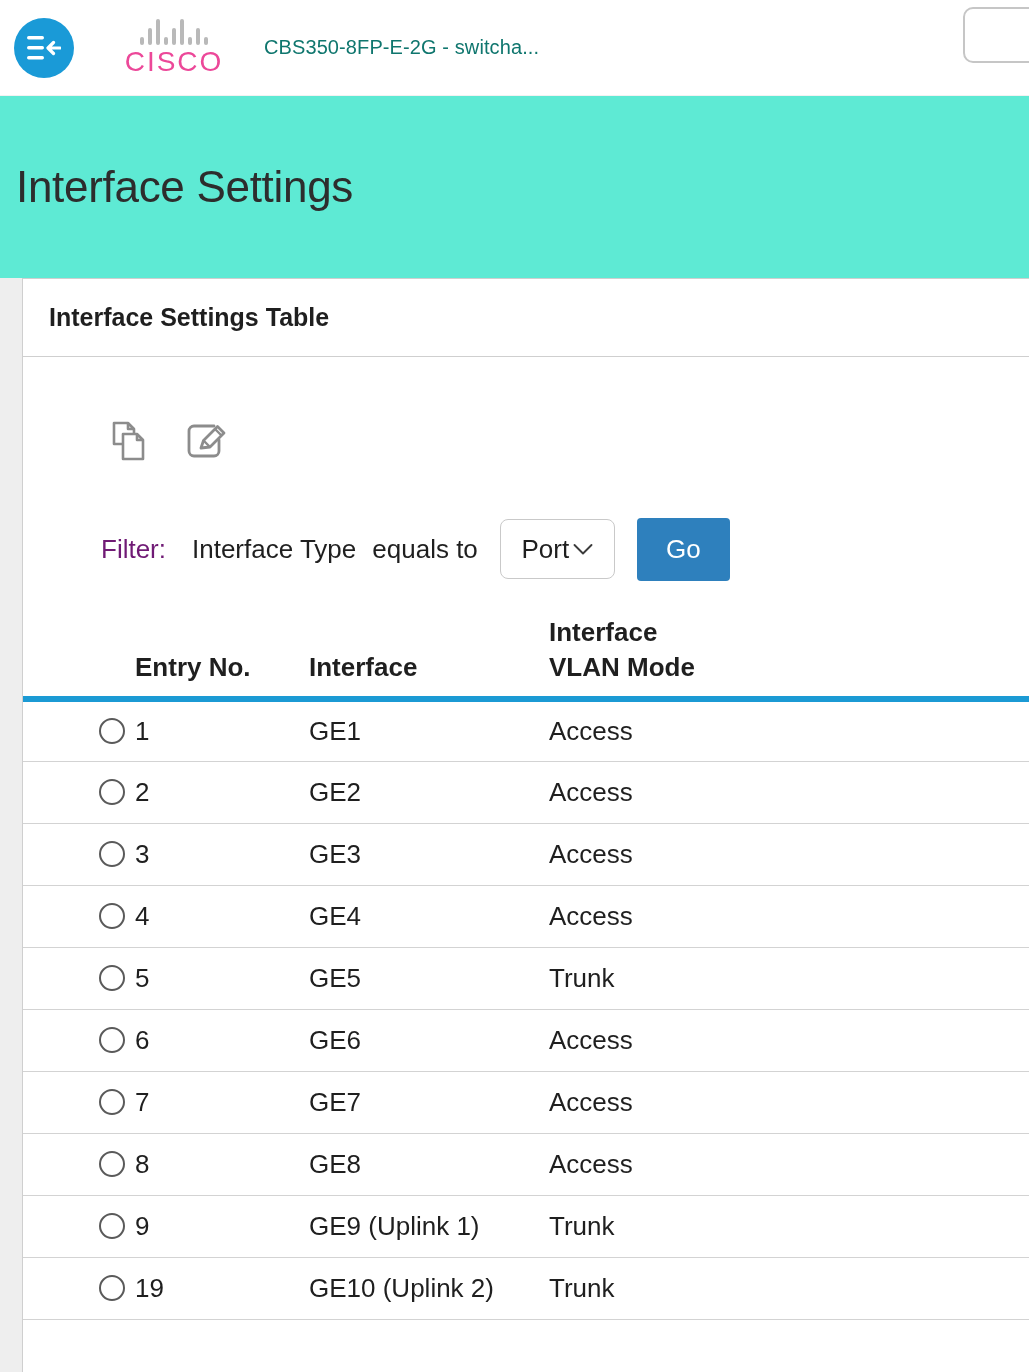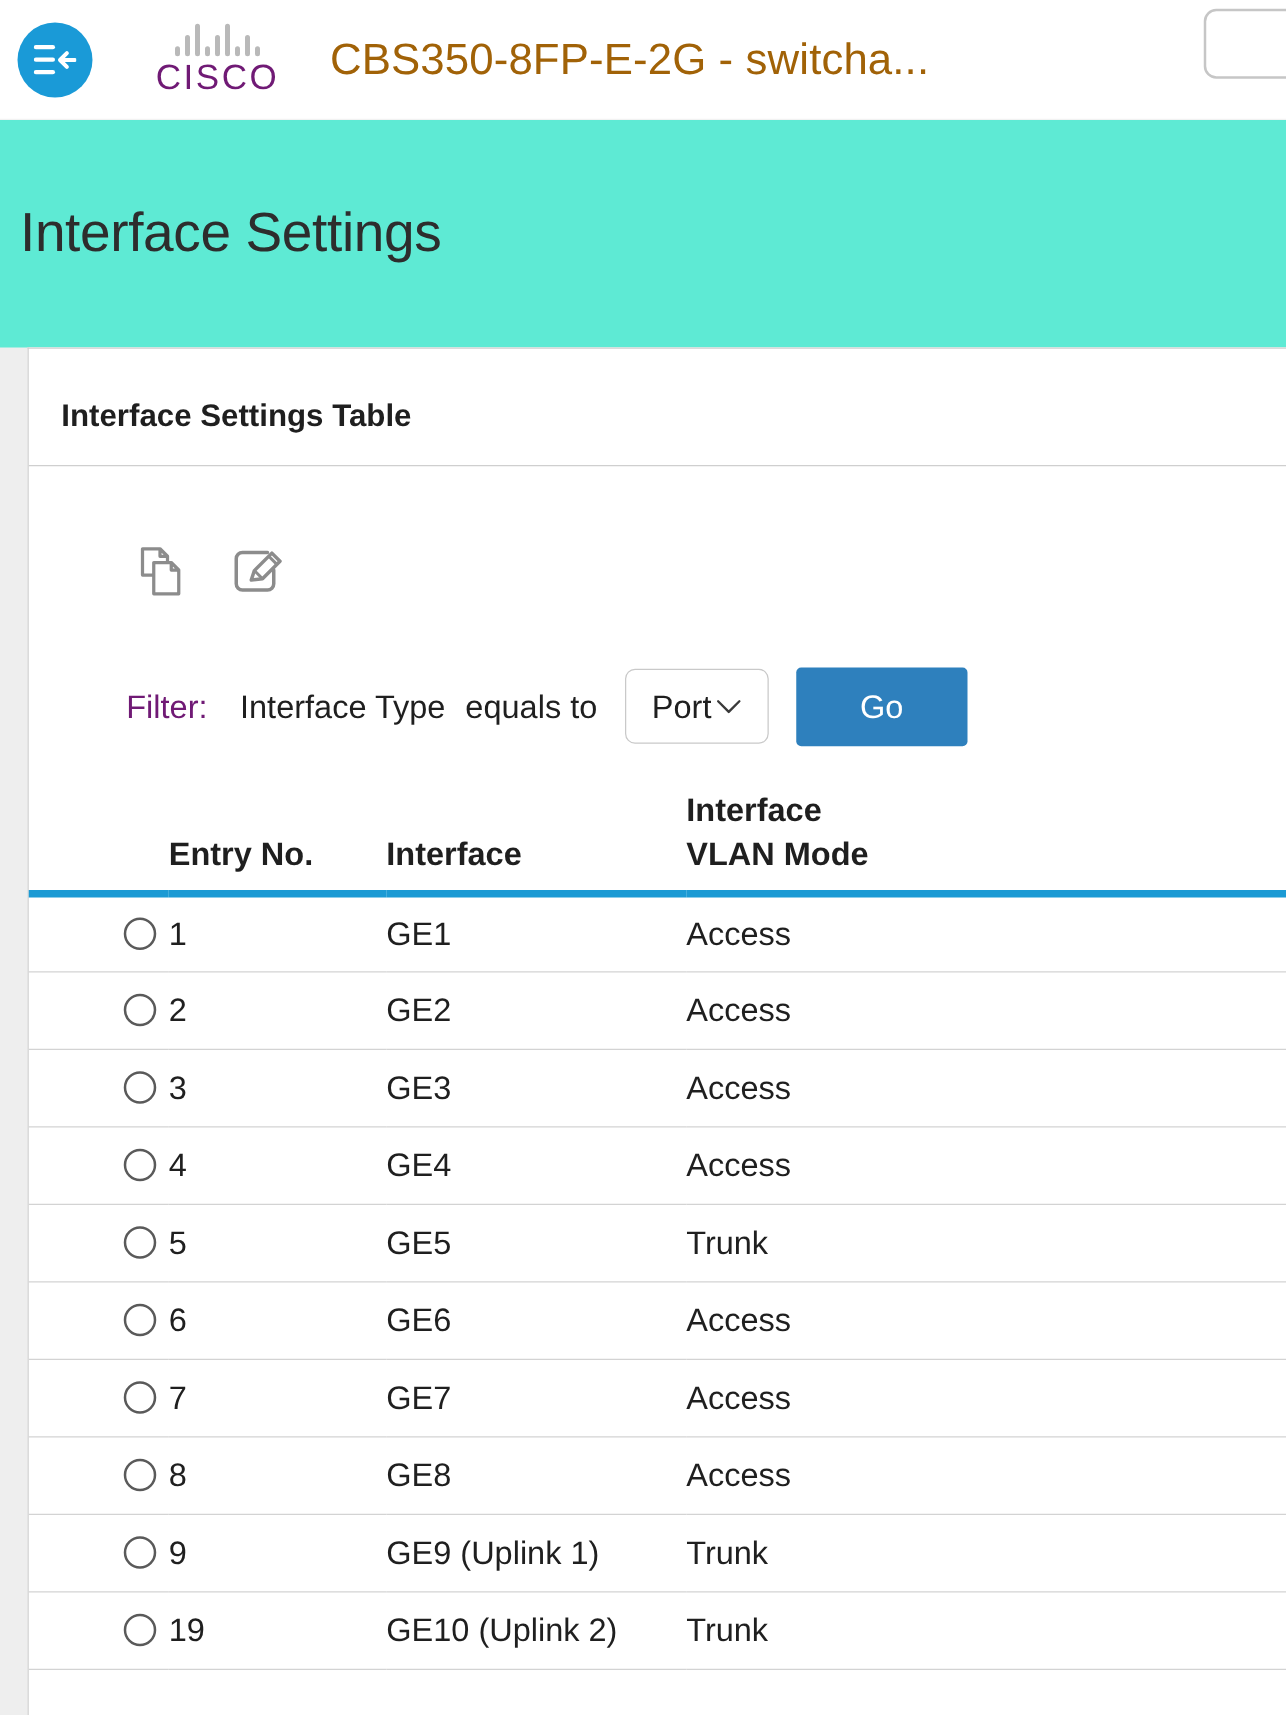--- a/index.html
+++ b/index.html
@@ -61,29 +61,29 @@
     background: #b9b9b9;
     border-radius: 2px;
   }
   .cisco-bars i.s { height: 8px; }
   .cisco-bars i.m { height: 17px; }
   .cisco-bars i.l { height: 26px; }
   .cisco-word {
     margin-top: 3px;
     font-size: 28px;
     letter-spacing: 2px;
-    color: #701a75;
+    color: #ec4899;
     font-weight: 400;
     line-height: 1;
   }
 
   .device-title {
     margin-left: 38px;
-    font-size: 35px;
-    color: #a16207;
+    font-size: 20px;
+    color: #0f766e;
     white-space: nowrap;
     letter-spacing: 0.1px;
   }
 
   .header-search {
     position: absolute;
     left: 963px;
     top: 7px;
     width: 200px;
     height: 56px;
@@ -115,21 +115,20 @@
     border: 1px solid #cfcfcf;
     border-right: none;
     min-height: 1115px;
   }
   .card-header {
     height: 78px;
     display: flex;
     align-items: center;
     padding-left: 26px;
     border-bottom: 1px solid #cfcfcf;
-    margin-top: 16px;
   }
   .card-header-title {
     font-size: 25px;
     font-weight: bold;
     color: #1f1f1f;
   }
 
   .card-body { padding: 0; }
 
   
@@ -185,21 +184,21 @@
     padding: 0 16px;
     cursor: pointer;
     margin-right: 22px;
   }
   .filter-select-value {
     font-size: 26px;
     color: #1f1f1f;
   }
   .chev { display: block; }
   .go-button {
-    width: 137px;
+    width: 93px;
     height: 63px;
     background: #2e80bd;
     border: none;
     border-radius: 4px;
     color: #ffffff;
     font-size: 26px;
     font-family: "Liberation Sans", sans-serif;
     cursor: pointer;
   }
 

